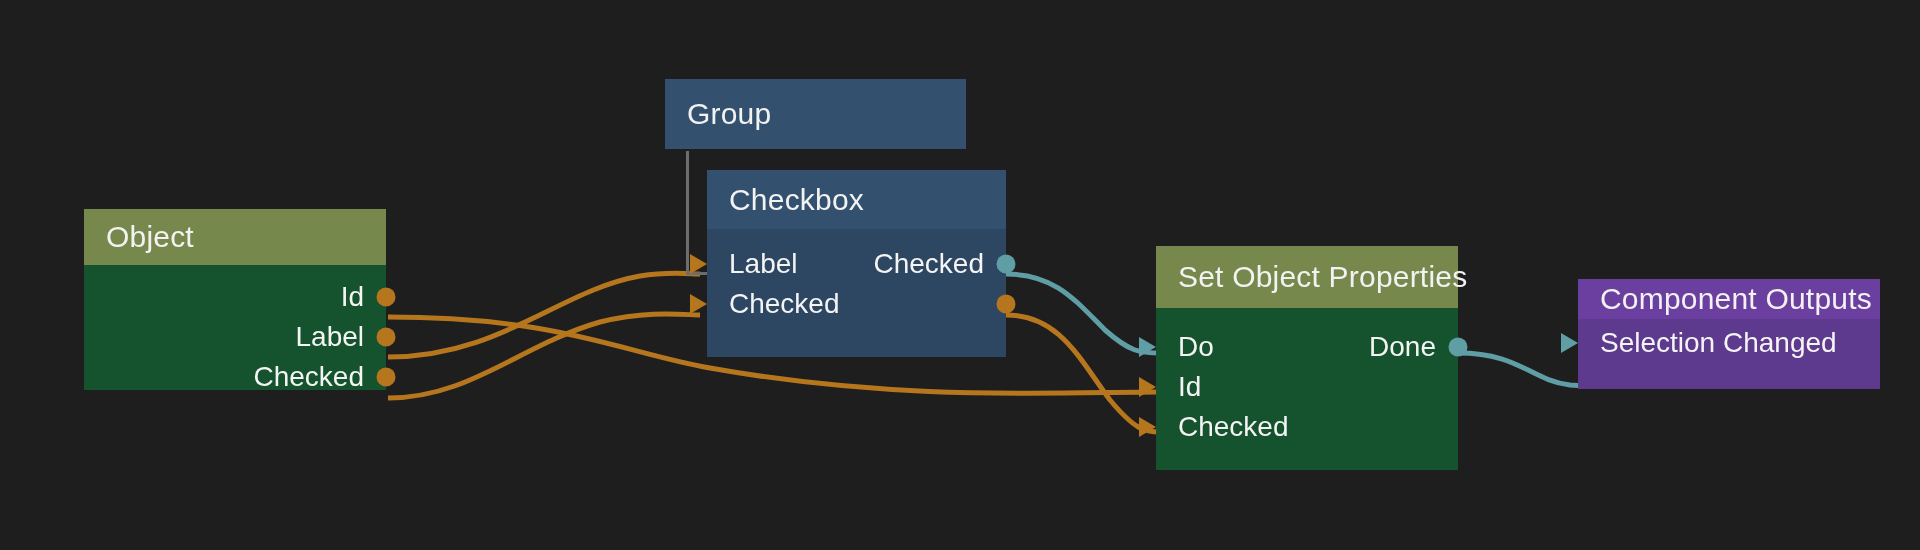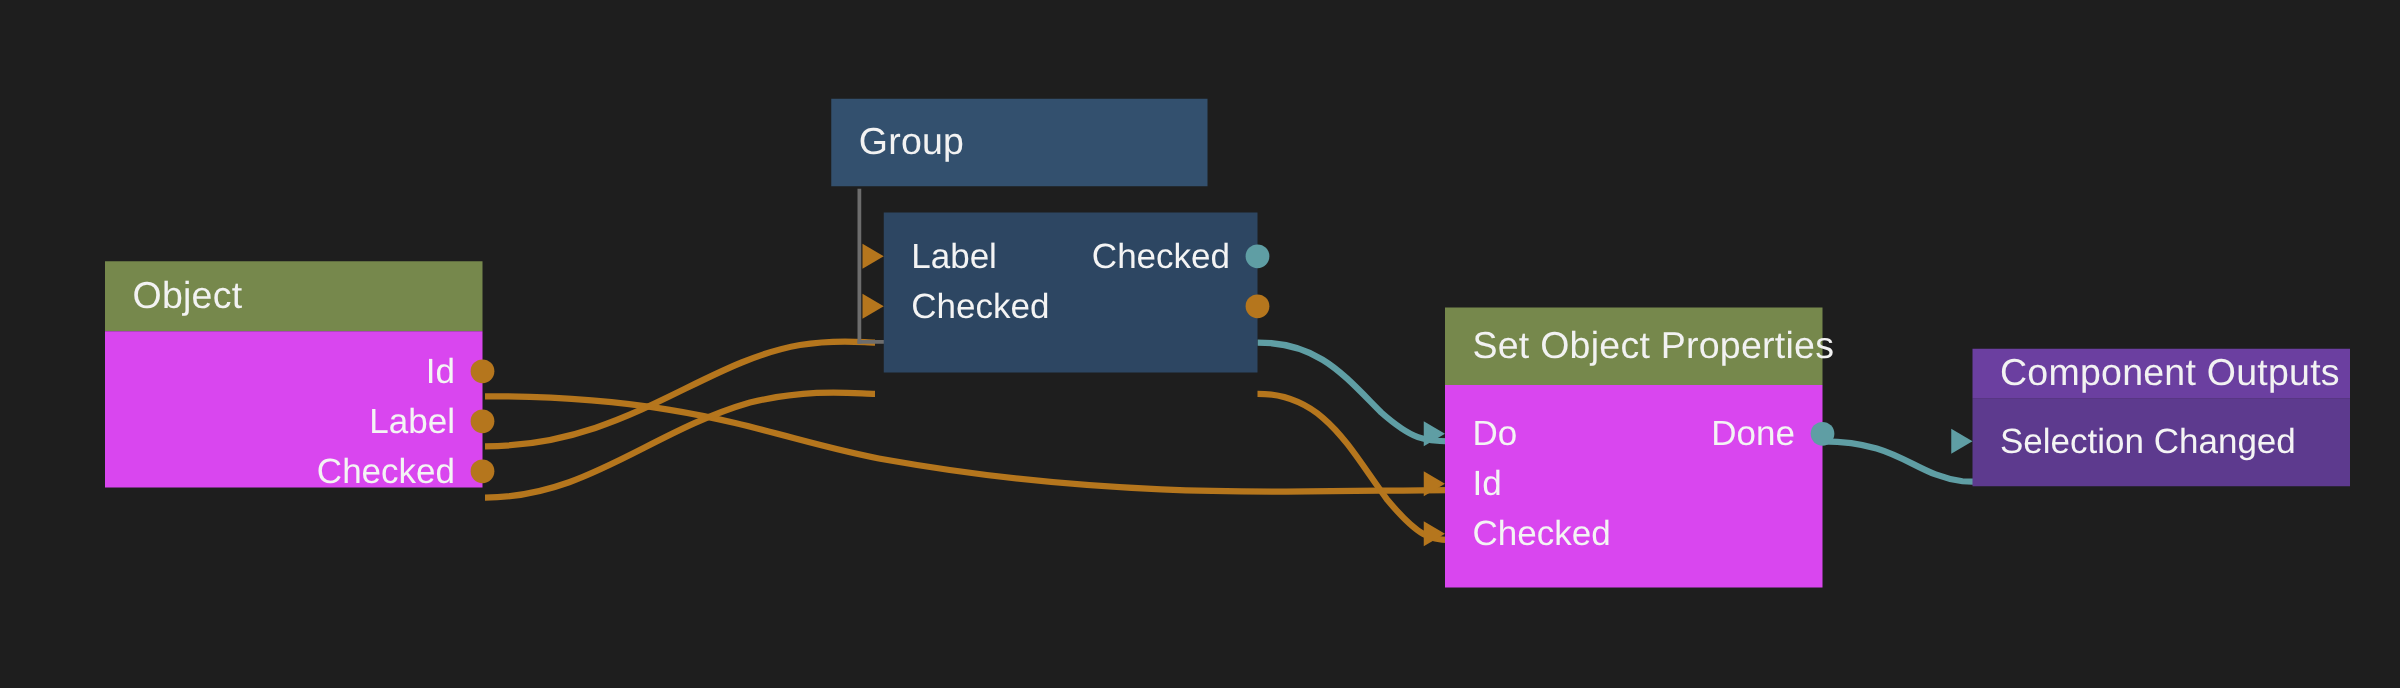--- a/index.html
+++ b/index.html
@@ -72,21 +72,21 @@
     transform: translate(-100%, -50%);
     width: 0; height: 0;
     border-top: 10px solid transparent;
     border-bottom: 10px solid transparent;
   }
   .arrow.orange { border-left: 17px solid #b5761d; }
   .arrow.teal   { border-left: 17px solid #5f9ea4; }
 
   
   .theme-green .node-header { background: #76884c; }
-  .theme-green .node-body   { background: #d946ef; }
+  .theme-green .node-body   { background: #14532d; }
   .theme-blue  .node-header { background: #33506e; }
   .theme-blue  .node-body   { background: #2d4662; }
   .theme-purple .node-header { background: #6b3fa0; }
   .theme-purple .node-body   { background: #5d3a8e; }
 
   
   #group-bracket {
     position: absolute;
     border-left: 3px solid #6d6d6d;
     border-bottom: 3px solid #6d6d6d;
@@ -134,20 +134,23 @@
     </div>
   </div>
 
   <div class="node theme-blue" style="left:665px; top:79px; width:301px;">
     <div class="node-header" style="height:70px;">
       <span>Group</span>
     </div>
   </div>
 
   <div class="node theme-blue" style="left:707px; top:170px; width:299px;">
+    <div class="node-header" style="height:59px;">
+      <span>Checkbox</span>
+    </div>
     <div class="node-body" style="height:128px; padding-top:15px;">
       <div class="port-row both">
         <span class="arrow orange" style="left:0px;"></span>
         <span class="port-label">Label</span>
         <span class="port-label">Checked</span>
         <span class="dot teal" style="left:299px;"></span>
       </div>
       <div class="port-row both">
         <span class="arrow orange" style="left:0px;"></span>
         <span class="port-label">Checked</span>
@@ -176,21 +179,21 @@
         <span class="arrow orange" style="left:0px;"></span>
         <span class="port-label">Checked</span>
       </div>
     </div>
   </div>
 
   <div class="node theme-purple" style="left:1578px; top:279px; width:302px;">
     <div class="node-header" style="height:40px;">
       <span>Component Outputs</span>
     </div>
-    <div class="node-body" style="height:70px; padding-top:14px;">
+    <div class="node-body" style="height:70px; padding-top:4px;">
       <div class="port-row">
         <span class="arrow teal" style="left:0px;"></span>
         <span class="port-label">Selection Changed</span>
       </div>
     </div>
   </div>
 
 </div>
 
 </body></html>

